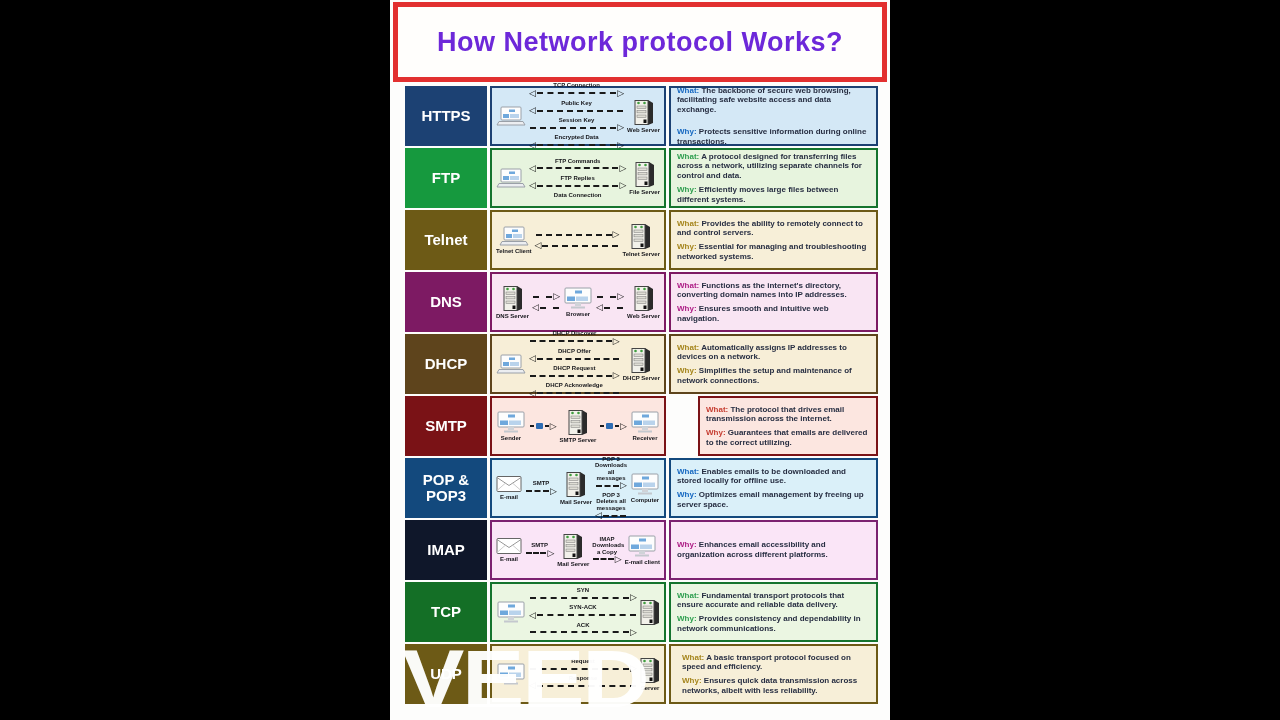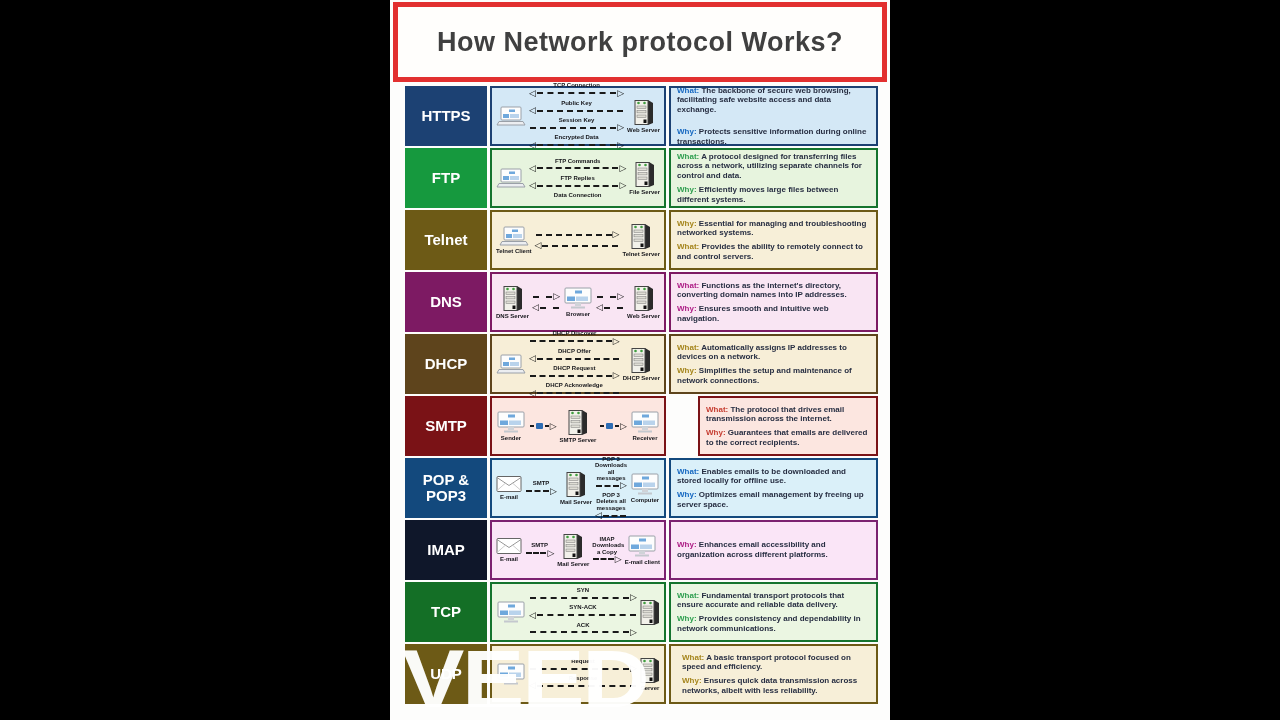--- a/index.html
+++ b/index.html
@@ -1,21 +1,21 @@
 <!DOCTYPE html>
 <html><head>
 <meta charset="utf-8">
 <style>
   html,body{margin:0;padding:0;background:#000;}
   .stage{position:relative;width:1280px;height:720px;background:#000;overflow:hidden;
          font-family:"Liberation Sans","DejaVu Sans",sans-serif;}
   .content{position:absolute;left:390px;top:0;width:500px;height:720px;background:#fdfdfc;}
   .title-box{margin:2px 3px 4px;border:5px solid #e23030;background:#fffefc;height:70px;
              display:flex;align-items:center;justify-content:center;}
-  .title-box h1{margin:2px;font-size:27px;font-weight:bold;color:#404040;letter-spacing:.5px;}
+  .title-box h1{margin:2px;font-size:27px;font-weight:bold;color:#6d28d9;letter-spacing:.5px;}
   .rows{margin:0 12px 0 15px;}
   .row{display:flex;height:60px;margin-bottom:2px;}
   .proto{width:82px;display:flex;align-items:center;justify-content:center;color:#fff;
          font-weight:bold;font-size:15px;text-align:center;white-space:pre-line;line-height:1.1;}
   .diagram{width:176px;margin-left:3px;border:2px solid;box-sizing:border-box;background:#eee;
            display:flex;align-items:center;justify-content:space-between;padding:1px 4px;}
   .info{flex:1;margin-left:3px;border:2px solid;box-sizing:border-box;padding:3px 6px;
         font-size:8px;font-weight:bold;line-height:1.22;color:#272e42;
         display:flex;flex-direction:column;justify-content:center;}
   .info p{margin:0 0 4px;}
@@ -194,22 +194,22 @@
                   <circle cx="10.5" cy="4" r="1.3" fill="#3f9e3f"></circle>
                   <rect x="3" y="7" width="9" height="2.4" fill="#dfded5" stroke="#777" stroke-width="0.5"></rect>
                   <rect x="3" y="11.5" width="9" height="2.4" fill="#dfded5" stroke="#777" stroke-width="0.5"></rect>
                   <rect x="3" y="16" width="9" height="2.4" fill="#dfded5" stroke="#777" stroke-width="0.5"></rect>
                   <rect x="9.5" y="20.5" width="3" height="3.5" fill="#111"></rect>
                 </svg></span>
               <div class="nlabel">Telnet Server</div>
             </div>
           </div>
           <div class="info" style="background: rgb(247, 239, 216); border-color: rgb(109, 90, 22);">
+            <p><span class="kw" style="color: rgb(165, 133, 28);">What:</span> <span>Provides the ability to remotely connect to and control servers.</span></p>
             <p><span class="kw" style="color: rgb(165, 133, 28);">Why:</span> <span>Essential for managing and troubleshooting networked systems.</span></p>
-            <p><span class="kw" style="color: rgb(165, 133, 28);">What:</span> <span>Provides the ability to remotely connect to and control servers.</span></p>
           </div>
         </div>
         <div class="row">
           <div class="proto" style="background: rgb(125, 26, 99);">DNS</div>
           <div class="diagram" style="background: rgb(249, 229, 243); border-color: rgb(125, 26, 99);">
             <div class="node">
               <span class="icosvg"><svg width="20" height="27" viewBox="0 0 20 27">
                   <path d="M14 1 L19 4 L19 24 L14 26 Z" fill="#2b2b2b"></path>
                   <rect x="1" y="1.5" width="13" height="24" fill="#f2f1ea" stroke="#444"></rect>
                   <circle cx="4.5" cy="4" r="1.3" fill="#3f9e3f"></circle>
@@ -394,21 +394,21 @@
                   <rect x="4" y="9.5" width="8" height="4.5" fill="#6fa8dc"></rect>
                   <rect x="13" y="9.5" width="12" height="4.5" fill="#b9d3ec"></rect>
                   <rect x="12" y="16" width="6" height="3" fill="#d0d3d8"></rect>
                   <rect x="8" y="19.5" width="14" height="2" fill="#c4c8ce"></rect>
                 </svg></span>
               <div class="nlabel">Receiver</div>
             </div>
           </div>
           <div class="info" style="background: rgb(252, 230, 224); border-color: rgb(122, 18, 22); margin-left: 32px;">
             <p><span class="kw" style="color: rgb(198, 61, 49);">What:</span> <span>The protocol that drives email transmission across the internet.</span></p>
-            <p><span class="kw" style="color: rgb(198, 61, 49);">Why:</span> <span>Guarantees that emails are delivered to the correct recipients.</span></p>
+            <p><span class="kw" style="color: rgb(198, 61, 49);">Why:</span> <span>Guarantees that emails are delivered to the correct utilizing.</span></p>
           </div>
         </div>
         <div class="row">
           <div class="proto" style="background: rgb(19, 73, 125);">POP &amp;
 POP3</div>
           <div class="diagram" style="background: rgb(218, 240, 249); border-color: rgb(19, 73, 125);">
             <div class="node">
               <span class="icosvg"><svg width="26" height="18" viewBox="0 0 26 18">
                   <rect x="1" y="1.5" width="24" height="15" rx="1" fill="#fff" stroke="#666"></rect>
                   <path d="M1 2.5 L13 10.5 L25 2.5" fill="none" stroke="#999"></path>

